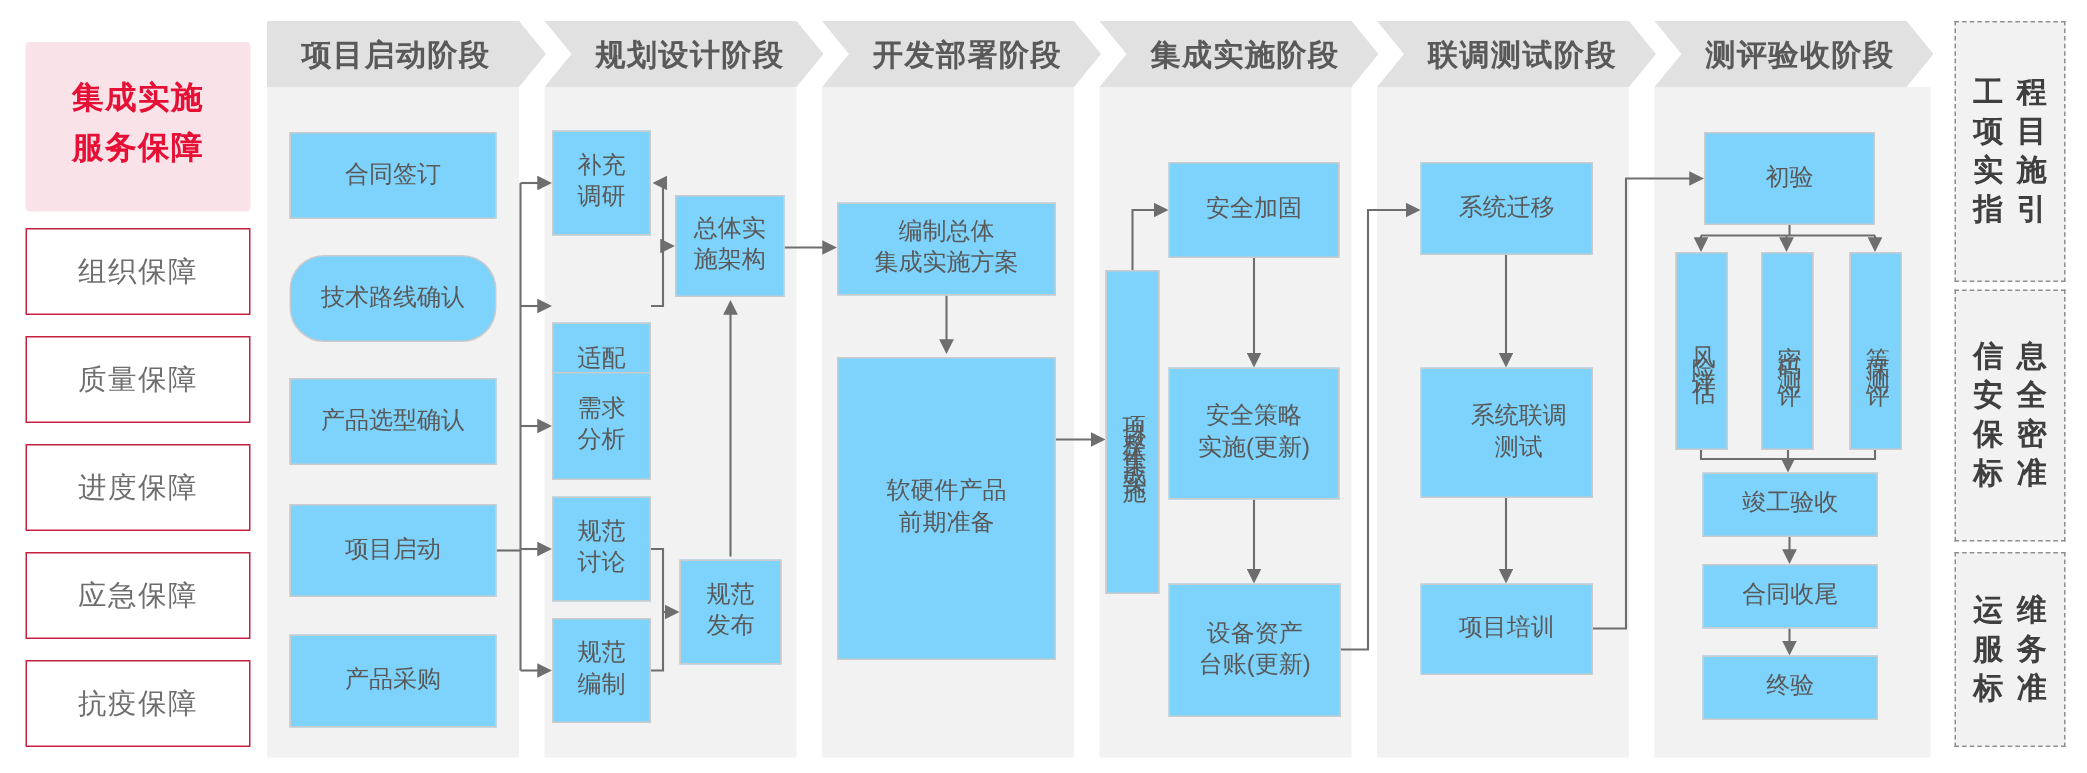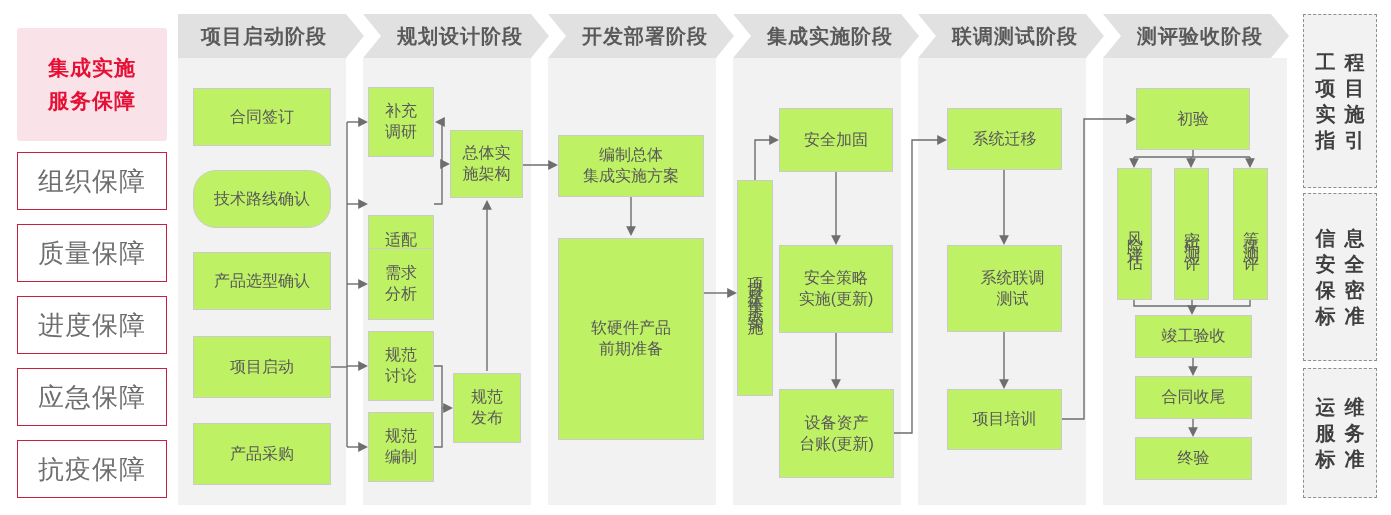--- a/index.html
+++ b/index.html
@@ -15,31 +15,31 @@
   .banner{position:absolute;top:14px;height:44px;width:186px;background:var(--banner);
     display:flex;align-items:center;justify-content:center;z-index:2;
     font-size:20px;font-weight:bold;color:var(--txt);letter-spacing:1px;}
   .banner.first{clip-path:polygon(0 0,168px 0,100% 50%,168px 100%,0 100%);padding-right:14px;}
   .banner.notch{clip-path:polygon(0 0,168px 0,100% 50%,168px 100%,0 100%,18px 50%);padding-left:16px;padding-right:8px;}
 
   svg.connectors{position:absolute;left:0;top:0;z-index:2;}
   svg.connectors path{stroke:var(--line);stroke-width:1.4;fill:none;}
   svg.connectors .ar{marker-end:url(#ah);}
 
-  .box{position:absolute;background:#bef264;border:1px solid var(--boxborder);color:var(--txt);
+  .box{position:absolute;background:#7dd3fc;border:1px solid var(--boxborder);color:var(--txt);
     display:flex;align-items:center;justify-content:center;text-align:center;
     font-size:16px;line-height:1.3;white-space:pre-line;z-index:3;}
   .vtext{writing-mode:vertical-rl;text-orientation:upright;letter-spacing:8px;white-space:normal;}
   .vtext.long{letter-spacing:6px;}
 
   .side-title{position:absolute;left:17px;top:28px;width:150px;height:113px;background:var(--pink);
     border-radius:3px;display:flex;align-items:center;justify-content:center;text-align:center;
-    color:var(--red);font-size:21px;font-weight:bold;line-height:1.55;white-space:pre-line;z-index:3;letter-spacing:1px;}
+    color:var(--red);font-size:21px;font-weight:bold;line-height:1.55;white-space:pre-line;z-index:3;letter-spacing:1px;font-family:Liberation Mono, monospace;}
   .side-item{position:absolute;left:17px;width:150px;height:58px;background:#fff;border:1px solid var(--redborder);
-    display:flex;align-items:center;justify-content:center;color:#6e6e6e;font-size:26px;z-index:3;letter-spacing:1px;}
+    display:flex;align-items:center;justify-content:center;color:#6e6e6e;font-size:19px;z-index:3;letter-spacing:1px;}
 
   .std{position:absolute;left:1303px;width:74px;background:var(--panel);border:1px dashed #8f8f8f;
     display:flex;align-items:center;justify-content:center;z-index:3;}
   .vgrid{display:grid;grid-template-columns:auto auto;column-gap:9px;row-gap:4px;
     font-size:20px;font-weight:bold;color:var(--dark);line-height:1.1;}
 </style>
 </head>
 <body>
 
 <div class="stage">

